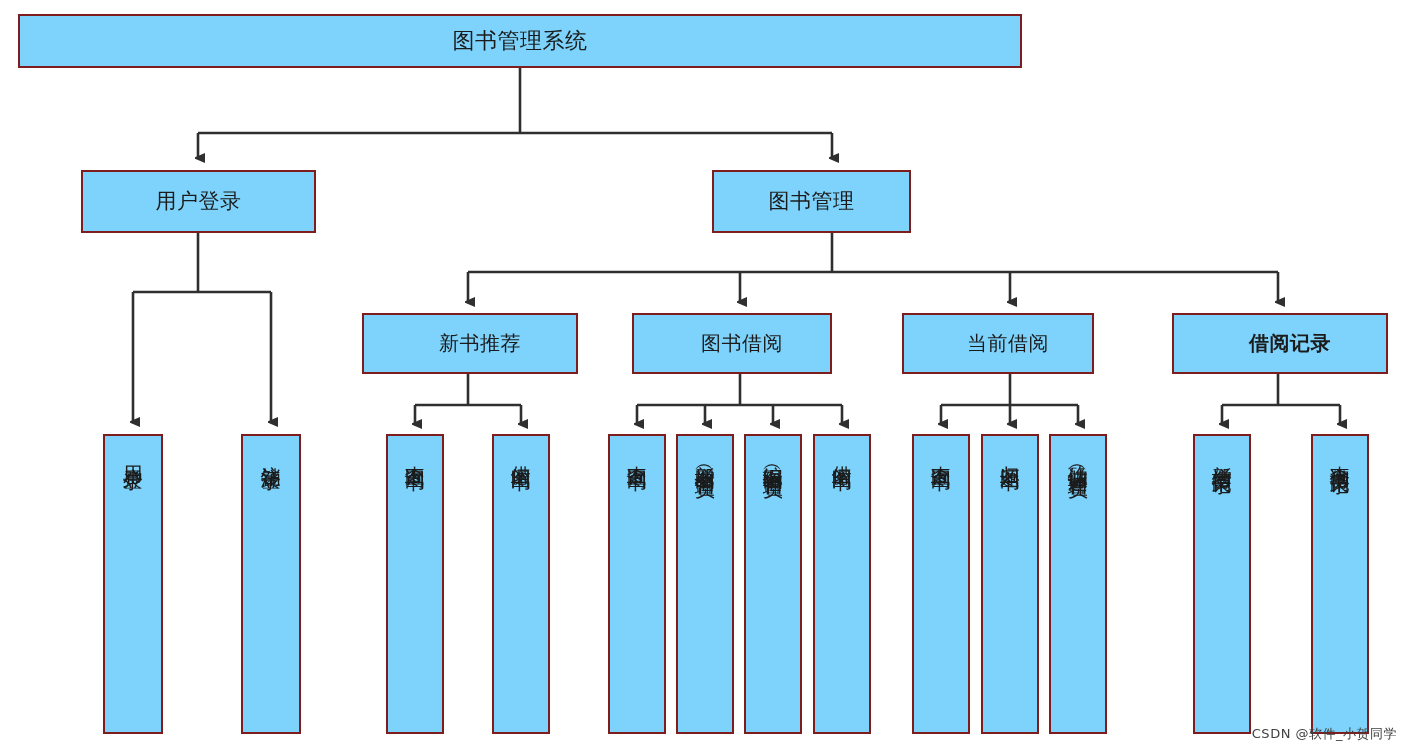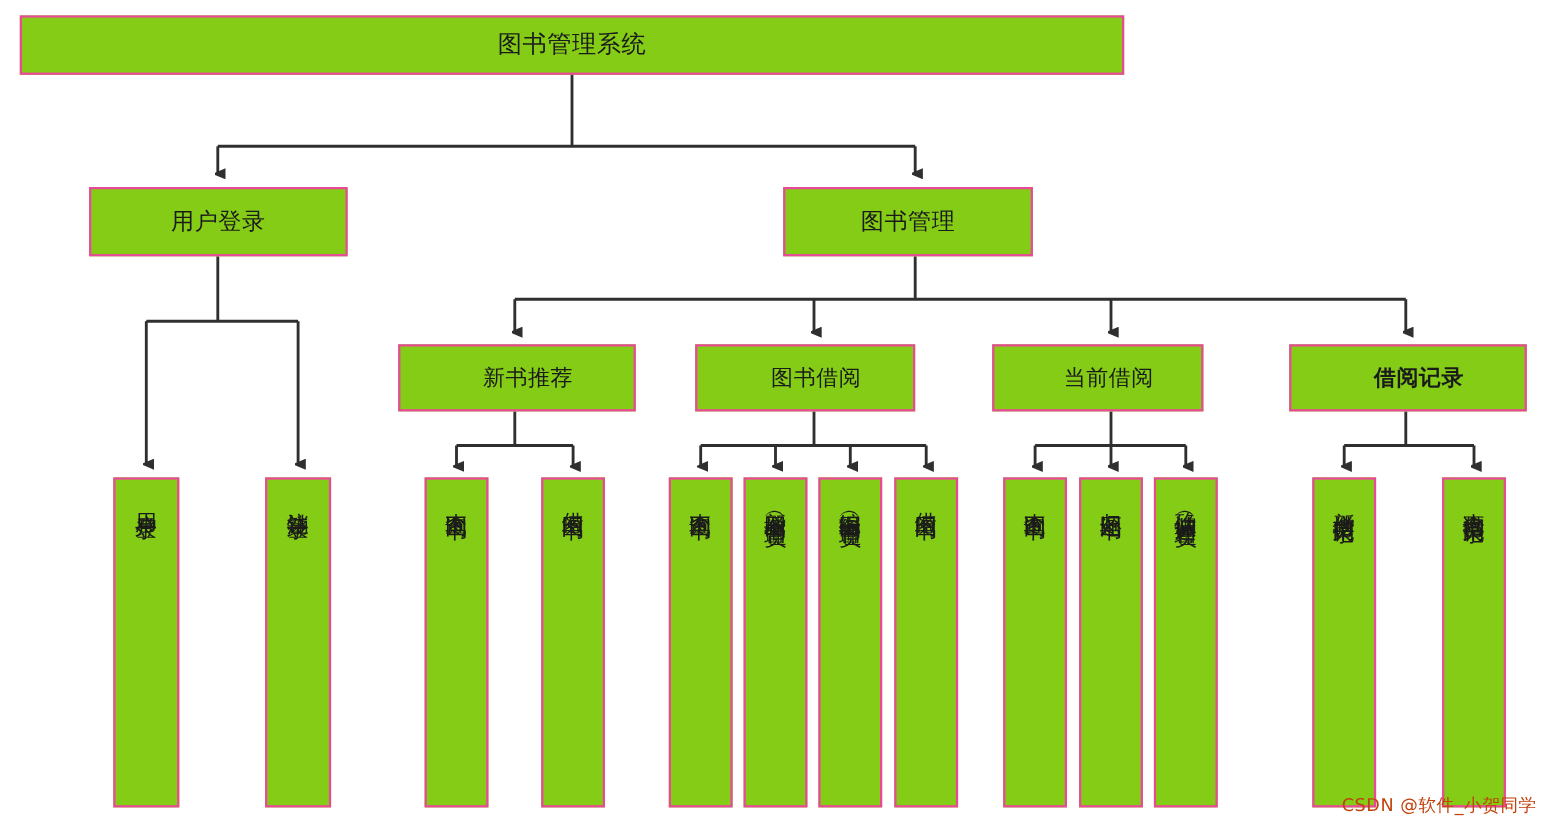--- a/index.html
+++ b/index.html
@@ -17,22 +17,22 @@
   }
   svg#wires{
     position:absolute;
     left:0; top:0;
     width:1405px; height:747px;
     pointer-events:none;
   }
   .node{
     position:absolute;
     box-sizing:border-box;
-    background:#84cc16;
-    border:2px solid #ec4899;
+    background:#7dd3fc;
+    border:2px solid #7f1d1d;
     display:flex;
     align-items:center;
     justify-content:center;
     text-align:center;
   }
   .node .lbl{
     font-size:21px;
     line-height:1.15;
     color:#1b1b1b;
     letter-spacing:0.5px;
@@ -54,22 +54,22 @@
     display:block;
   }
   .node.leaf{
     align-items:flex-start;
     padding-top:14px;
   }
   .watermark{
     position:absolute;
     right:8px;
     bottom:4px;
-    font-size:16px;
-    color:#c2410c;
+    font-size:13px;
+    color:#404040;
     letter-spacing:0.5px;
     white-space:nowrap;
     user-select:none;
     text-align:right;
   }
 </style>
 </head>
 <body>
 
 <div id="canvas">
@@ -124,21 +124,21 @@
     </g>
   </svg>
 
   <div class="node root" style="left:18px;top:14px;width:1004px;height:54px;">
     <span class="lbl">图书管理系统</span>
   </div>
 
   <div class="node lvl2" style="left:81px;top:170px;width:235px;height:63px;">
     <span class="lbl">用户登录</span>
   </div>
-  <div class="node lvl2" style="left:712px;top:170px;width:227px;height:63px;">
+  <div class="node lvl2" style="left:712px;top:170px;width:199px;height:63px;">
     <span class="lbl">图书管理</span>
   </div>
 
   <div class="node lvl3" style="left:362px;top:313px;width:216px;height:61px;">
     <span class="lbl">新书推荐</span>
   </div>
   <div class="node lvl3" style="left:632px;top:313px;width:200px;height:61px;">
     <span class="lbl">图书借阅</span>
   </div>
   <div class="node lvl3" style="left:902px;top:313px;width:192px;height:61px;">

